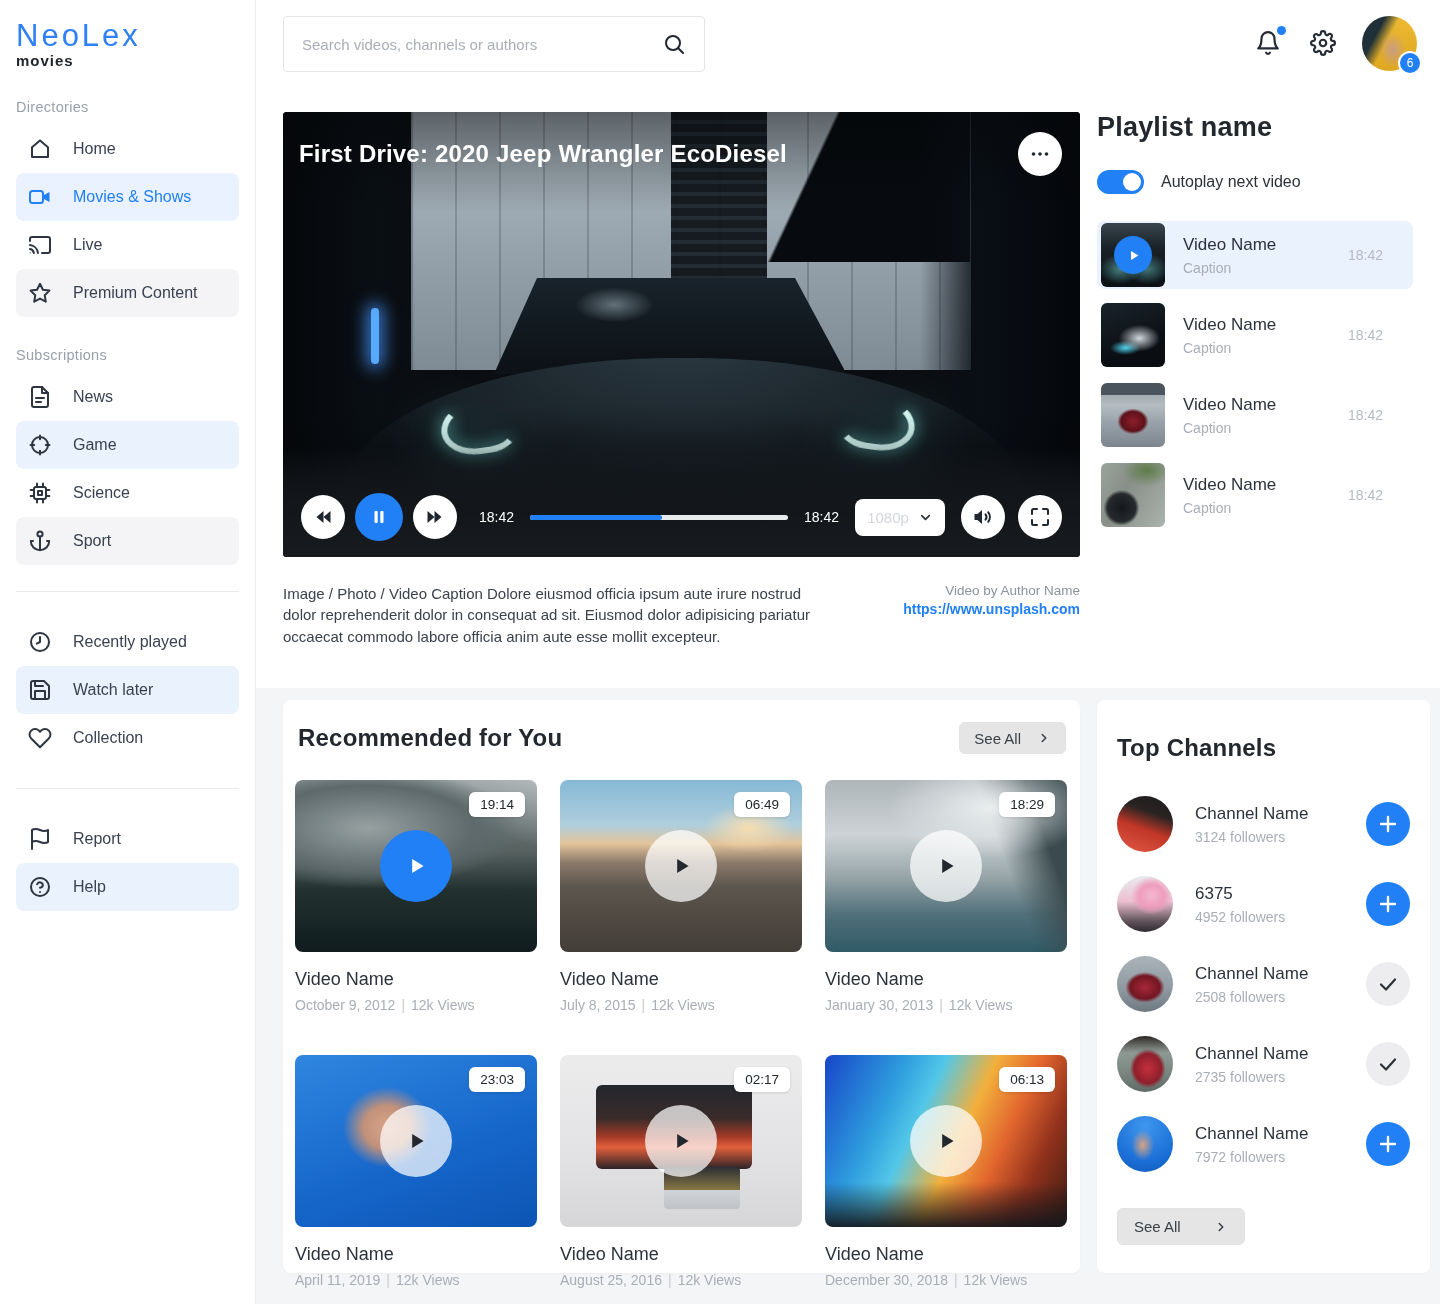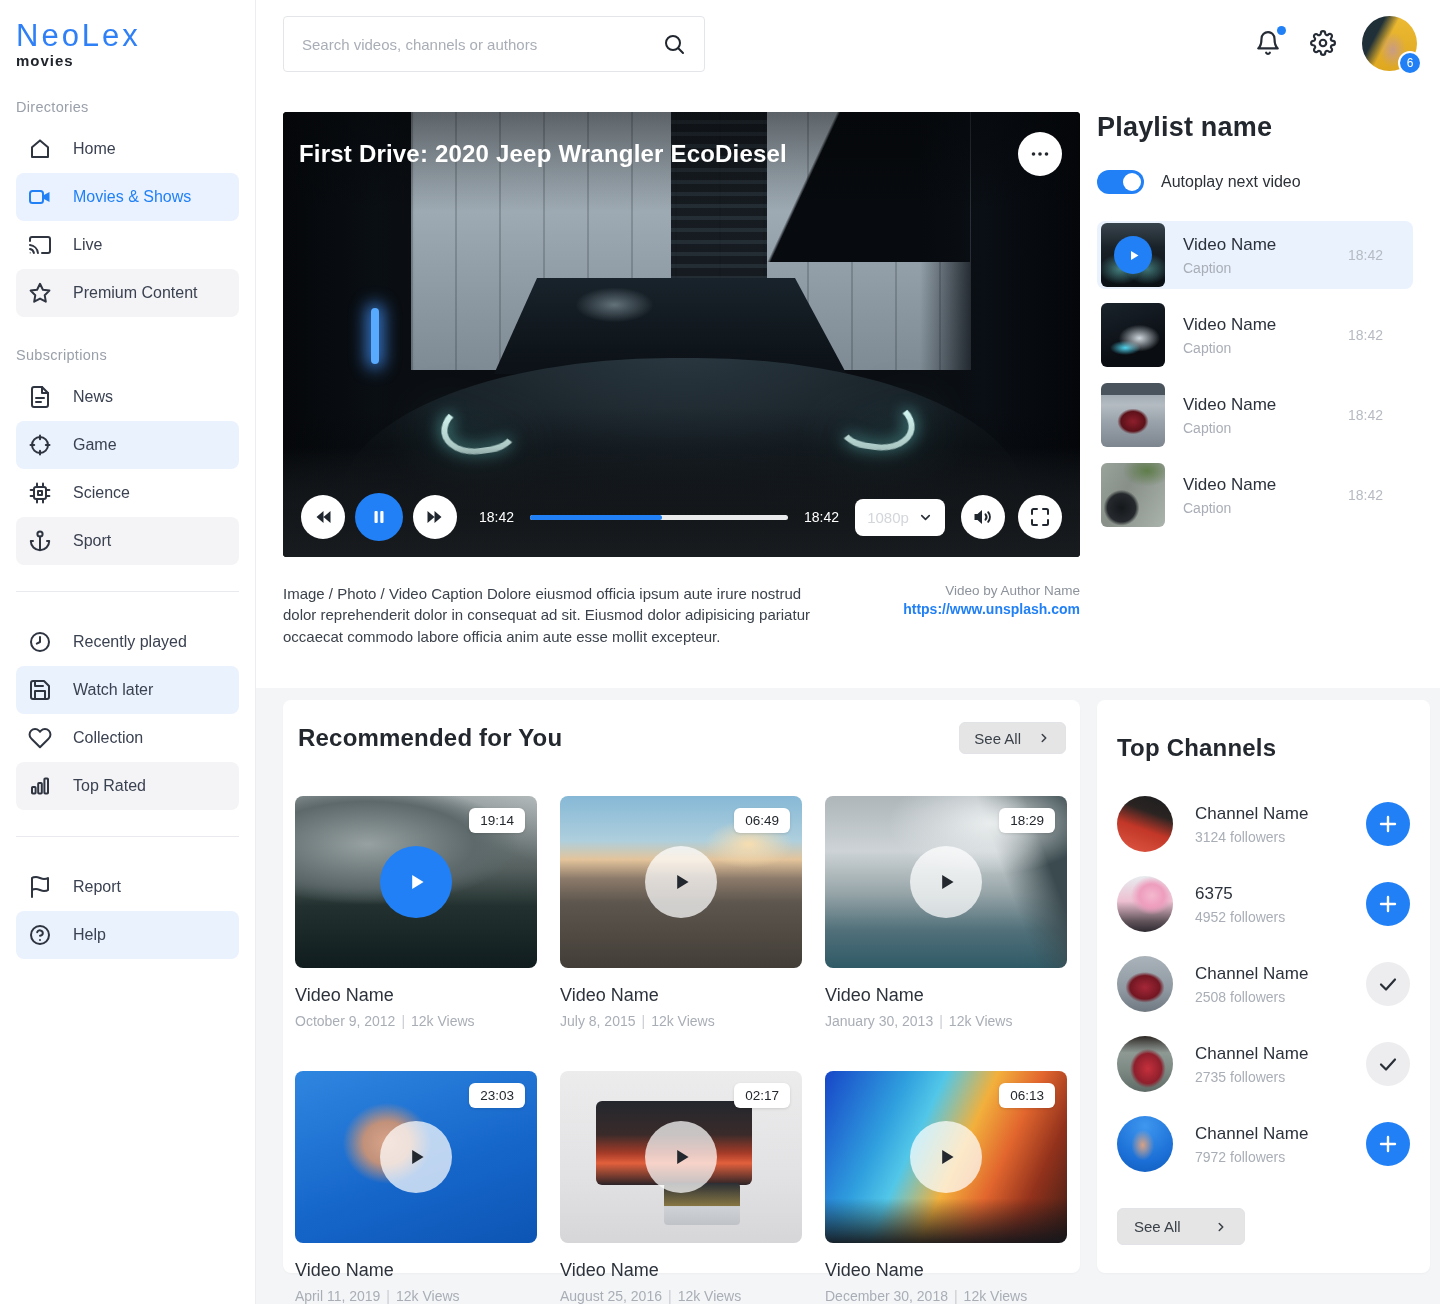--- a/index.html
+++ b/index.html
@@ -137,21 +137,21 @@
       radial-gradient(55% 35% at 72% 12%, #5f7d4a 0%, rgba(95,125,74,0) 70%),
       linear-gradient(120deg, #9aa49b 0%, #878f88 40%, #aab3ac 100%); }
 
   
   .card { position:absolute; background:#fff; border-radius:8px; box-shadow:0 1px 2px rgba(20,25,35,.03); }
   .rec-card { left:283px; top:700px; width:797px; height:573px; padding:12px; }
   .rec-head { display:flex; align-items:center; padding:10px 2px 0 3px; }
   .sec-title { font-size:24px; font-weight:800; color:#23282f; letter-spacing:.2px; }
   .see-all { margin-left:auto; display:inline-flex; align-items:center; gap:16px; height:32px; padding:0 14px; background:#e5e5e5; border:1px solid #e2e3e7; border-radius:6px; font-size:15px; color:#3a4148; cursor:pointer; font-family:"Liberation Sans",sans-serif; }
   .see-all .ic { width:14px; height:14px; stroke-width:2.6; }
-  .rec-grid { margin-top:42px; display:grid; grid-template-columns:repeat(3,242px); column-gap:23px; row-gap:42px; }
+  .rec-grid { margin-top:26px; display:grid; grid-template-columns:repeat(3,242px); column-gap:23px; row-gap:42px; }
   .vcard { cursor:pointer; }
   .vthumb { position:relative; width:242px; height:172px; border-radius:8px; overflow:hidden; }
   .dur { position:absolute; top:12px; right:12px; background:#fff; color:#23282e; font-size:13.5px; padding:5px 11px; border-radius:6px; box-shadow:0 1px 3px rgba(0,0,0,.12); }
   .play-ov { position:absolute; left:50%; top:50%; transform:translate(-50%,-50%); width:72px; height:72px; border-radius:50%; display:flex; align-items:center; justify-content:center; }
   .play-ov.blue { background:#2180f6; color:#fff; }
   .play-ov.ghost { background:rgba(255,255,255,.72); color:#23282e; }
   .vname { margin-top:17px; font-size:18px; color:#2c323b; }
   .vmeta { margin-top:7px; font-size:14px; color:#a9aeb6; }
   .vmeta .sep { margin:0 6px; color:#c9ccd2; }
 
@@ -439,28 +439,20 @@
       <span class="nav-text">Watch later</span>
     </div>
     <div class="nav-item">
       <span class="ic-wrap">
           <svg class="ic">
             <use href="#i-heart"></use>
           </svg>
         </span>
       <span class="nav-text">Collection</span>
     </div>
-    <div class="nav-item gray">
-      <span class="ic-wrap">
-          <svg class="ic">
-            <use href="#i-chart"></use>
-          </svg>
-        </span>
-      <span class="nav-text">Top Rated</span>
-    </div>
   </nav>
 
   <div class="sb-divider"></div>
 
   <nav>
     <div class="nav-item">
       <span class="ic-wrap">
           <svg class="ic">
             <use href="#i-flag"></use>
           </svg>

